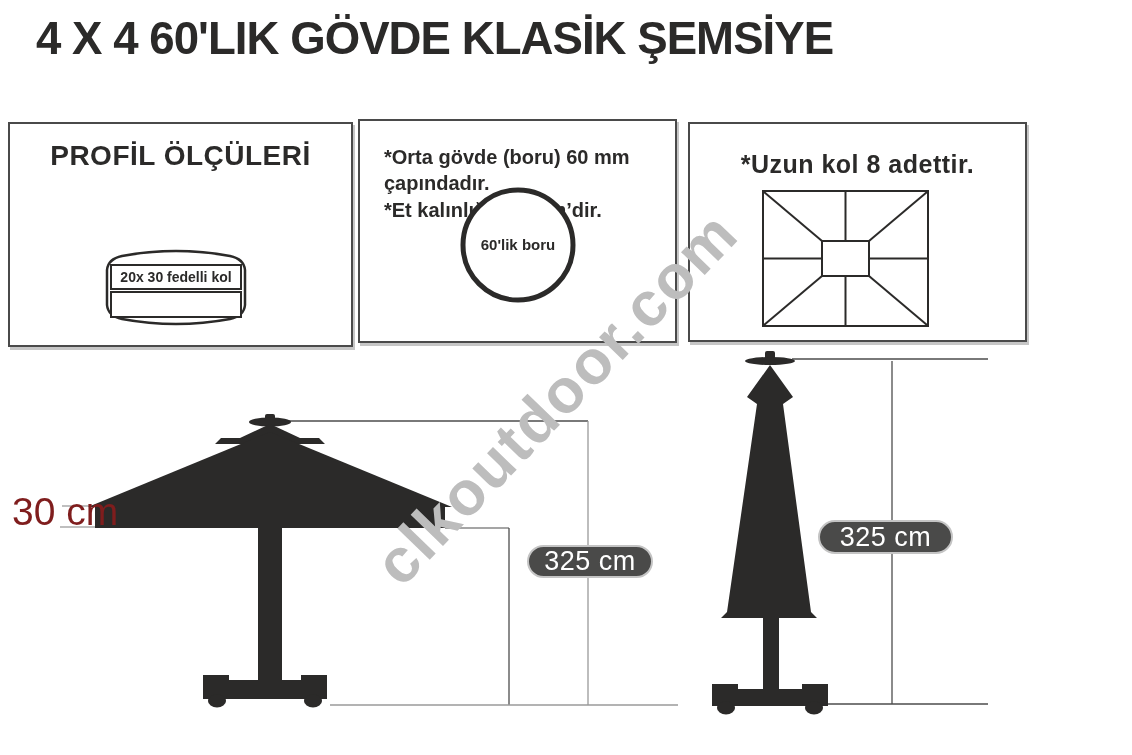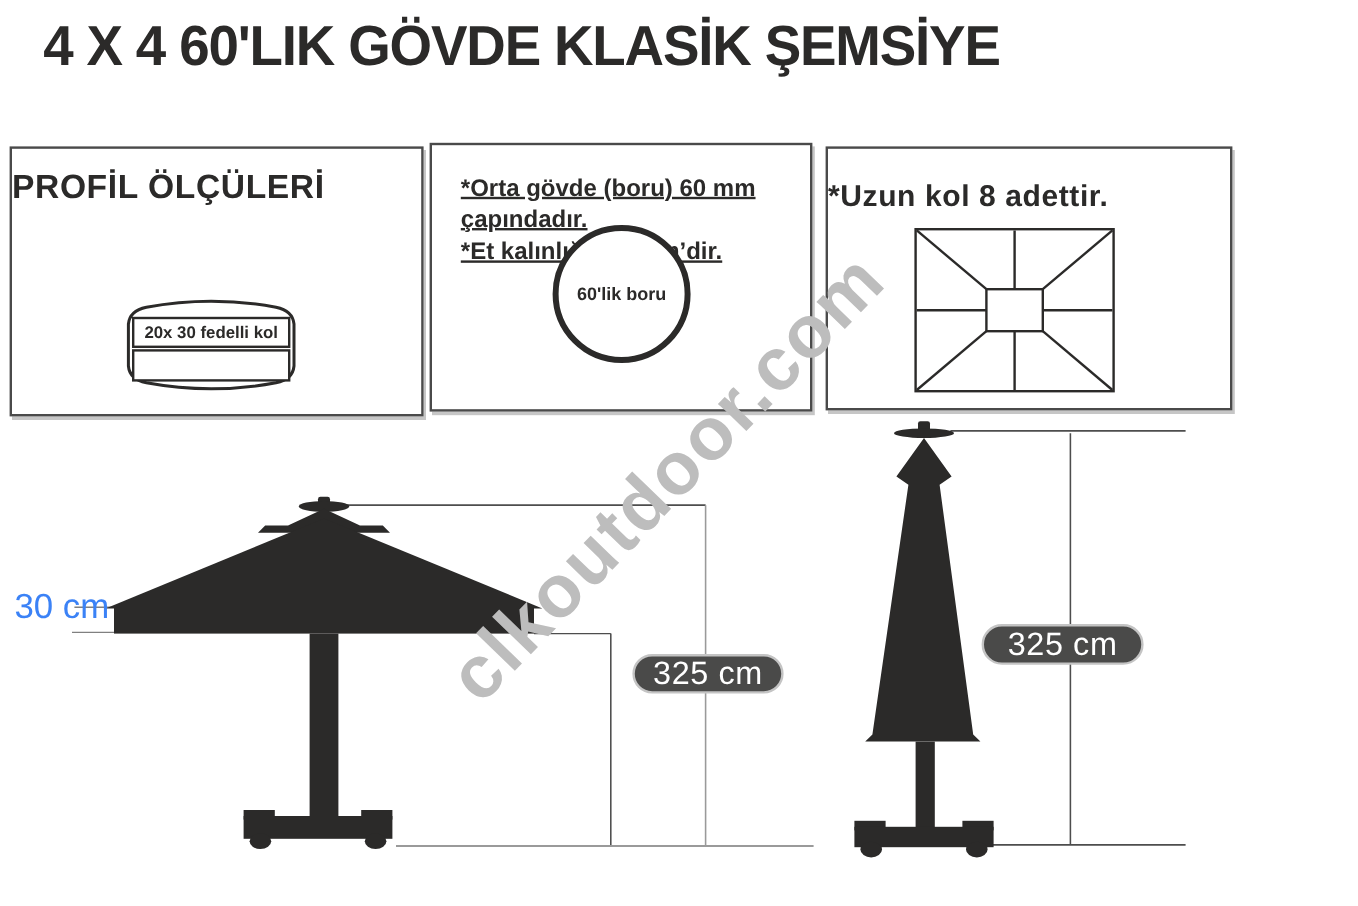--- a/index.html
+++ b/index.html
@@ -15,43 +15,43 @@
   }
   
   .box{
     position:absolute;background:#fff;border:2px solid #4a4a4a;z-index:4;
     box-shadow:2px 3px 0 #c6c6c6;box-sizing:border-box;
   }
   .box-profile{left:8px;top:122px;width:345px;height:225px;}
   .box-body{left:358px;top:119px;width:319px;height:224px;}
   .box-arms{left:688px;top:122px;width:339px;height:220px;}
   .box-heading{
-    text-align:left;font-weight:bold;font-size:28px;letter-spacing:0.5px;margin-top:16px;
+    text-align:center;font-weight:bold;font-size:28px;letter-spacing:0.5px;margin-top:16px;
   }
   .box-arms .box-heading{font-size:25px;margin-top:26px;}
-  .spec-lines{font-weight:bold;font-size:20.5px;line-height:1.32;margin:26px 0 0 44px;text-decoration:underline;}
+  .spec-lines{font-weight:bold;font-size:20.5px;line-height:1.32;margin:26px 0 0 44px;}
   .box-body .spec-lines{margin:23px 0 0 24px;font-size:20px;}
   .shape-svg{position:absolute;}
   .profile-shape-svg{left:94px;top:122px;}
   .tube-svg{left:98px;top:64px;}
   .frame-svg{left:71px;top:65px;}
   svg text{font-family:"Liberation Sans", sans-serif;font-weight:bold;fill:#2b2a29;}
   
   .diagram-svg{position:absolute;left:0;top:348px;z-index:10;}
   .dim-pill{
     position:absolute;z-index:20;background:#4a4a49;color:#ffffff;
     border:2px solid #c4c4c4;border-radius:999px;box-sizing:border-box;
     display:flex;align-items:center;justify-content:center;
     font-size:27px;letter-spacing:0.5px;white-space:nowrap;
   }
   .pill-open-total{left:527px;top:545px;width:126px;height:33px;}
   .pill-open-clearance{left:447px;top:598px;width:129px;height:32px;}
   .pill-closed-total{left:818px;top:520px;width:135px;height:34px;}
   .valance-label{
-    position:absolute;left:12px;top:490px;z-index:20;font-size:29px;color:#3b82f6;white-space:nowrap;
+    position:absolute;left:12px;top:490px;z-index:20;font-size:39px;color:#7f1d1d;white-space:nowrap;
   }
   
   .watermark{
     position:absolute;left:556px;top:398px;z-index:40;
     transform:translate(-50%,-50%) rotate(-46deg);
     font-size:62px;font-weight:bold;letter-spacing:2px;color:#bdbdbd;
     white-space:nowrap;pointer-events:none;
   }
 </style>
 </head>

